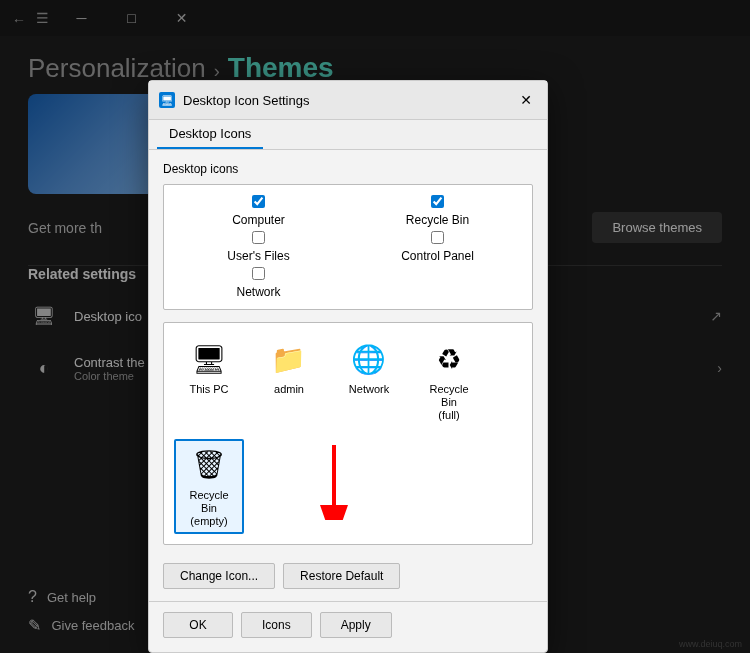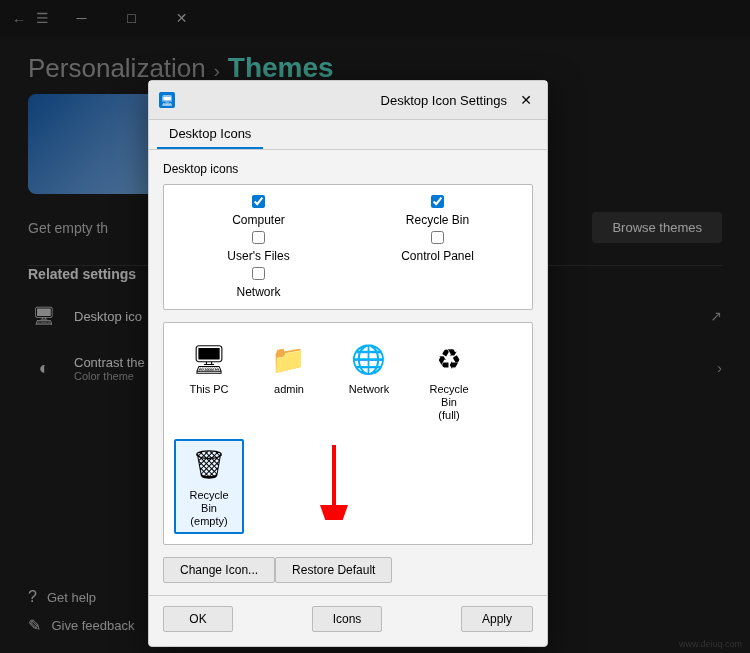--- a/index.html
+++ b/index.html
@@ -237,21 +237,20 @@
       align-items: center;
       justify-content: center;
       font-size: 10px;
       color: white;
     }
     .dialog-title-text {
       flex: 1;
       font-size: 13px;
       color: #000;
       font-weight: normal;
-      text-align: right;
     }
     .dialog-close-btn {
       width: 22px;
       height: 22px;
       background: transparent;
       border: none;
       font-size: 14px;
       cursor: pointer;
       display: flex;
       align-items: center;
@@ -346,21 +345,22 @@
     .icon-label {
       font-size: 11px;
       text-align: center;
       color: #000;
       line-height: 1.2;
     }
 
     
     .dialog-btn-row {
       display: flex;
-      margin-top: 12px;
+      gap: 8px;
+      margin-top: 18px;
       align-items: flex-start;
     }
     .dialog-btn {
       padding: 5px 16px;
       font-size: 12px;
       border: 1px solid #bbb;
       background: #e8e8e8;
       cursor: pointer;
       border-radius: 2px;
       font-family: 'Segoe UI', sans-serif;
@@ -373,21 +373,21 @@
       align-items: center;
       gap: 6px;
       margin-top: 6px;
       font-size: 12px;
       color: #000;
     }
 
     
     .dialog-footer {
       display: flex;
-      justify-content: space-between;
+      justify-content: flex-start;
       gap: 8px;
       padding: 10px 14px 14px;
       border-top: 1px solid #ccc;
     }
     .dialog-footer-btn {
       padding: 5px 20px;
       font-size: 12px;
       border: 1px solid #bbb;
       background: #e8e8e8;
       cursor: pointer;
@@ -435,21 +435,21 @@
 <div class="bg-content">
   <div class="theme-cards">
     <div class="theme-card theme-card-1"></div>
     <div class="theme-card theme-card-2">
       <div class="theme-card-inner">
         <span class="theme-card-inner-icon">🖥</span>
       </div>
     </div>
   </div>
   <div class="browse-themes-row">
-    <span class="browse-themes-text">Get empty th</span>
+    <span class="browse-themes-text">Get more th</span>
     <button class="browse-themes-btn">Browse themes</button>
   </div>
 </div>
 
 <div class="separator"></div>
 
 <div class="related-settings-label">Related settings</div>
 
 <div class="setting-row">
   <div class="setting-row-icon">🖥</div>

